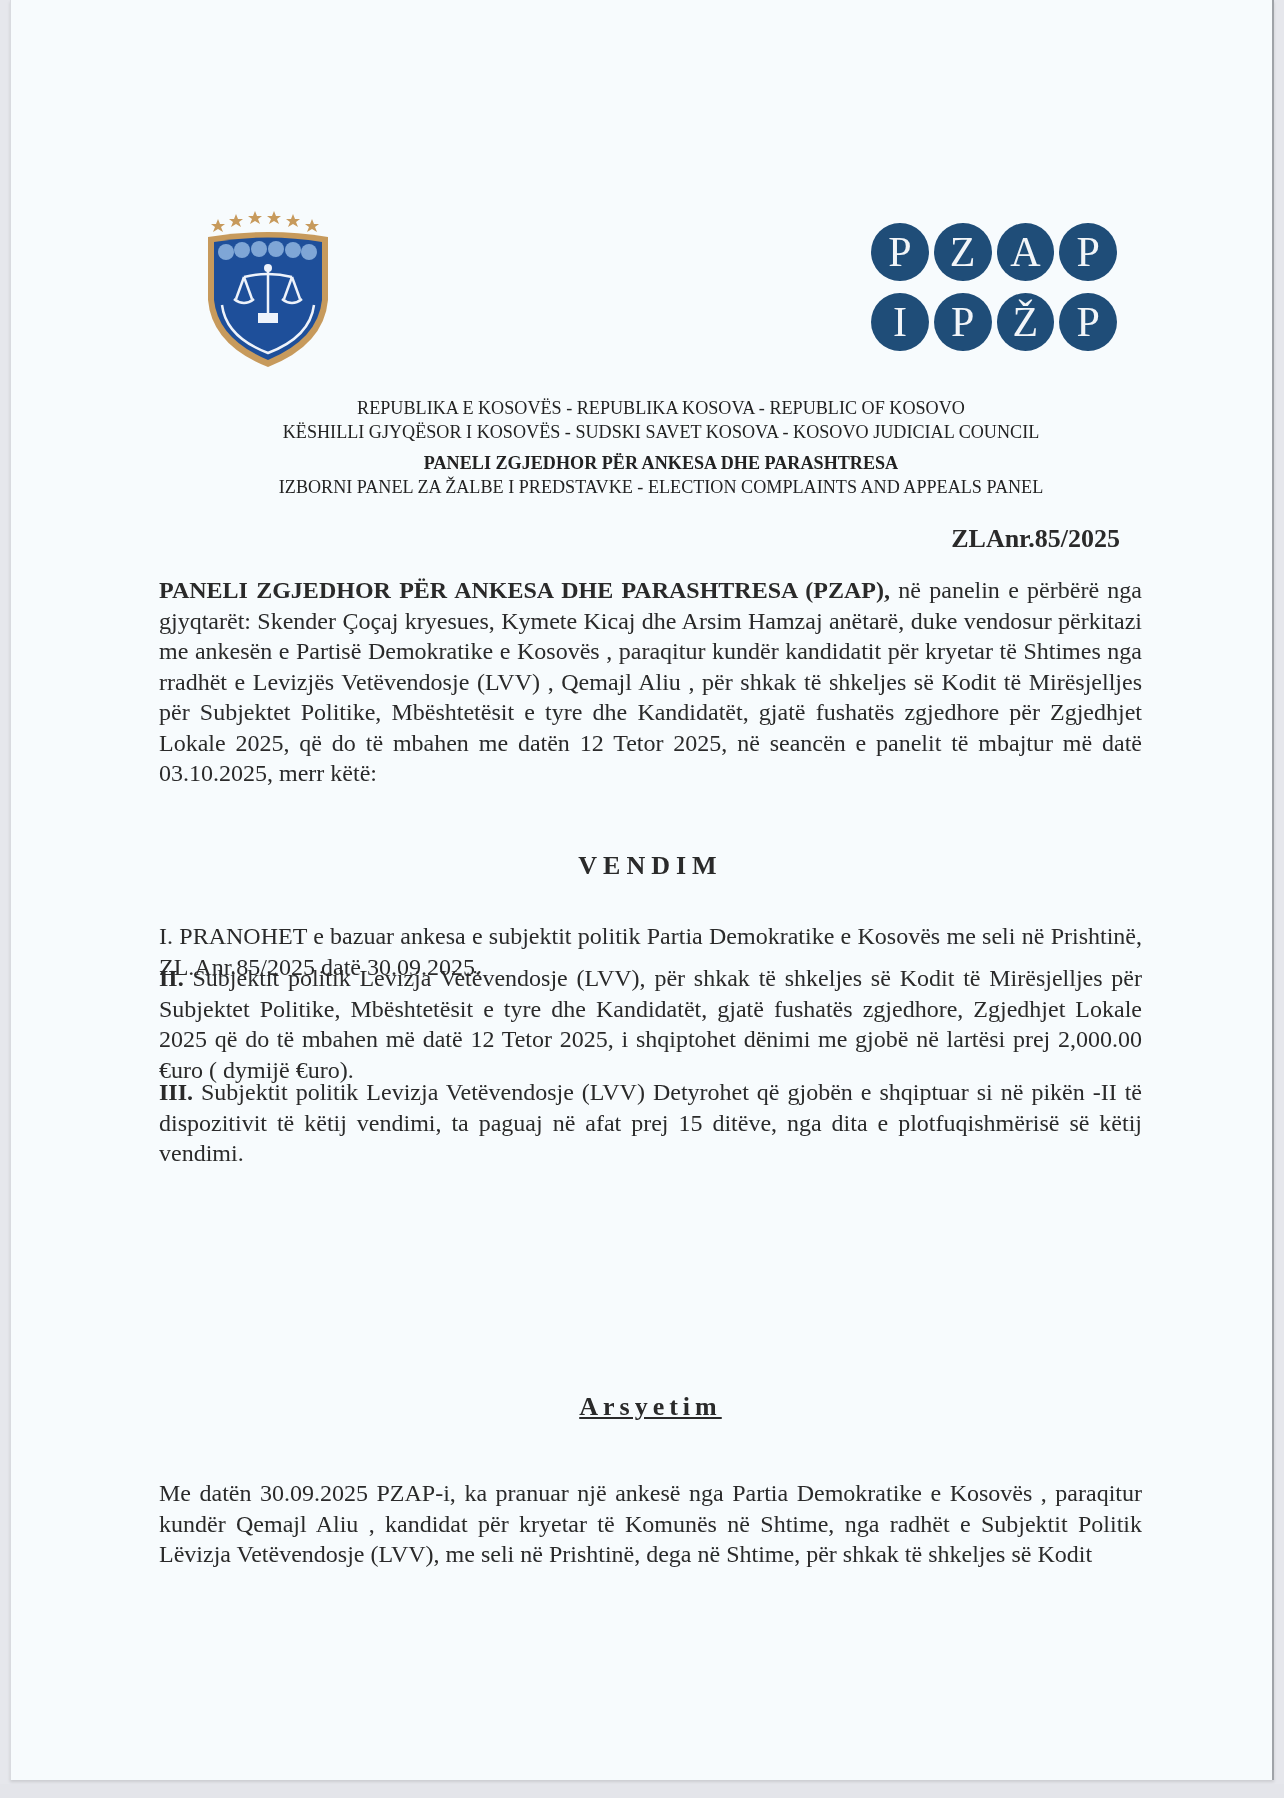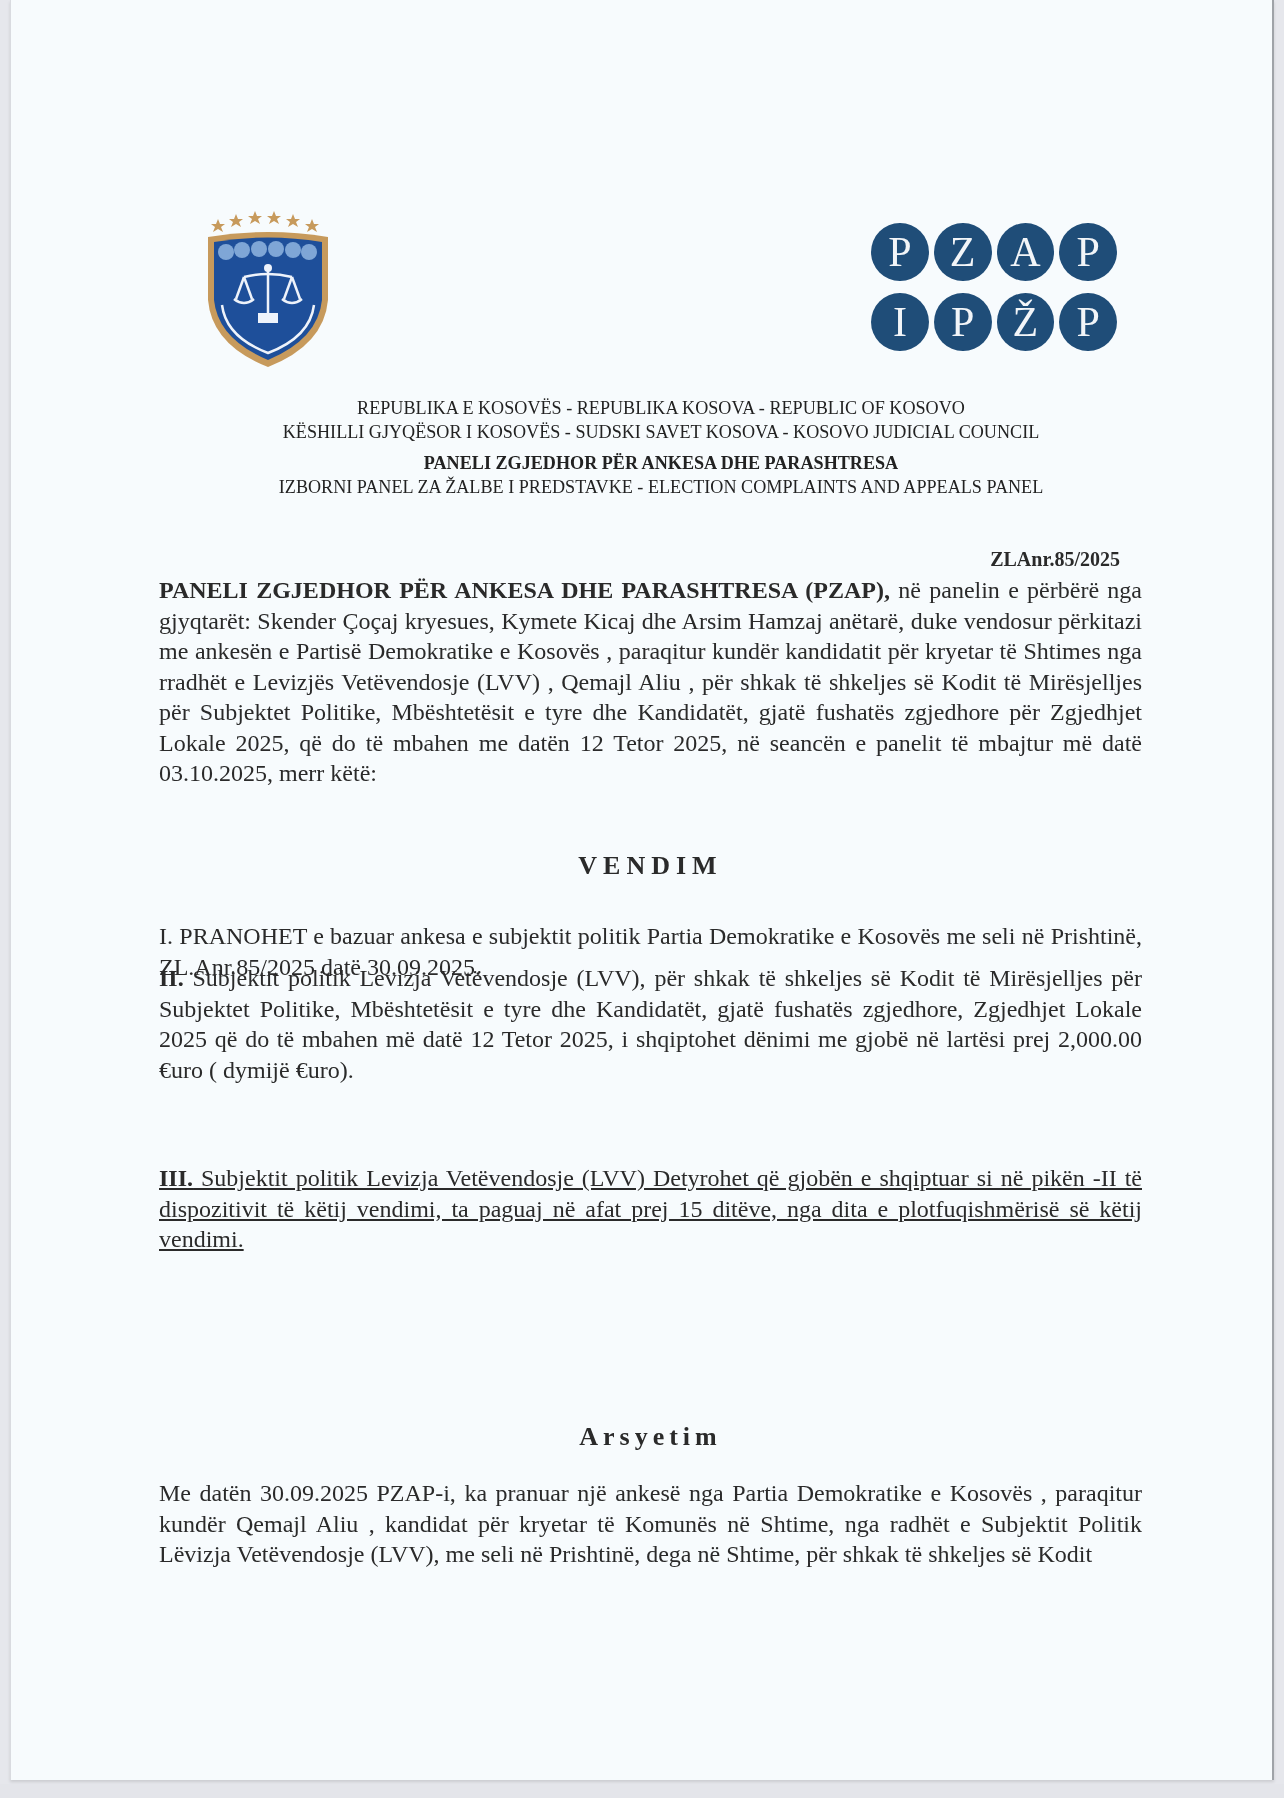--- a/index.html
+++ b/index.html
@@ -40,22 +40,22 @@
     transform:scaleX(0.93); transform-origin:center;
   }
   .hdr.bold { font-weight:bold; }
   
   .body-text {
     position:absolute; left:148px; width:983px;
     font-size:24px; line-height:30.5px;
     text-align:justify; color:#2a2a2a;
   }
   .case-no {
-    position:absolute; right:152px; top:548px;
-    font-size:20px; font-weight:bold;
+    position:absolute; right:152px; top:524px;
+    font-size:26px; font-weight:bold;
   }
   .section-title {
     position:absolute; left:148px; width:983px; text-align:center;
     font-weight:bold; font-size:26px; letter-spacing:6px;
   }
   .para { margin:0; }
   b.lead { font-weight:bold; }
 </style>
 </head>
 <body>
@@ -125,25 +125,25 @@
   <div class="section-title" style="top:851px;">VENDIM</div>
 
   <div class="body-text" style="top:881px;margin-top:40px;">
     <p class="para"><span>I.</span><span> PRANOHET e bazuar ankesa e subjektit politik Partia Demokratike e Kosovës me seli në Prishtinë, ZL.Anr.85/2025 datë 30.09.2025.</span></p>
   </div>
 
   <div class="body-text" style="top:963px;">
     <p class="para"><b>II.</b><span> Subjektit politik Levizja Vetëvendosje (LVV), për shkak të shkeljes së Kodit të Mirësjelljes për Subjektet Politike, Mbështetësit e tyre dhe Kandidatët, gjatë fushatës zgjedhore, Zgjedhjet Lokale 2025 që do të mbahen më datë 12 Tetor 2025, i shqiptohet dënimi me gjobë në lartësi prej 2,000.00 €uro ( dymijë €uro).</span></p>
   </div>
 
-  <div class="body-text" style="top:1163px;text-decoration:underline;">
+  <div class="body-text" style="top:1077px;">
     <p class="para"><b>III.</b><span> Subjektit politik Levizja Vetëvendosje (LVV) Detyrohet që gjobën e shqiptuar si në pikën -II të dispozitivit të këtij vendimi, ta paguaj në  afat prej 15 ditëve, nga dita e plotfuqishmërisë së këtij vendimi.</span></p>
   </div>
 
 
-  <div class="section-title" style="top:1422px; letter-spacing:5px;">Arsyetim</div>
+  <div class="section-title" style="top:1392px; letter-spacing:5px;text-decoration:underline;">Arsyetim</div>
 
   <div class="body-text" style="top:1478px;">
     <p class="para">Me datën 30.09.2025 PZAP-i, ka pranuar një ankesë nga Partia Demokratike e Kosovës , paraqitur kundër Qemajl Aliu , kandidat për kryetar të Komunës në Shtime, nga radhët e Subjektit Politik Lëvizja Vetëvendosje (LVV), me seli në Prishtinë, dega në Shtime, për shkak të shkeljes së Kodit</p>
   </div>
 </div>
 
 <div class="bottom-band"></div>
 
 </body></html>

